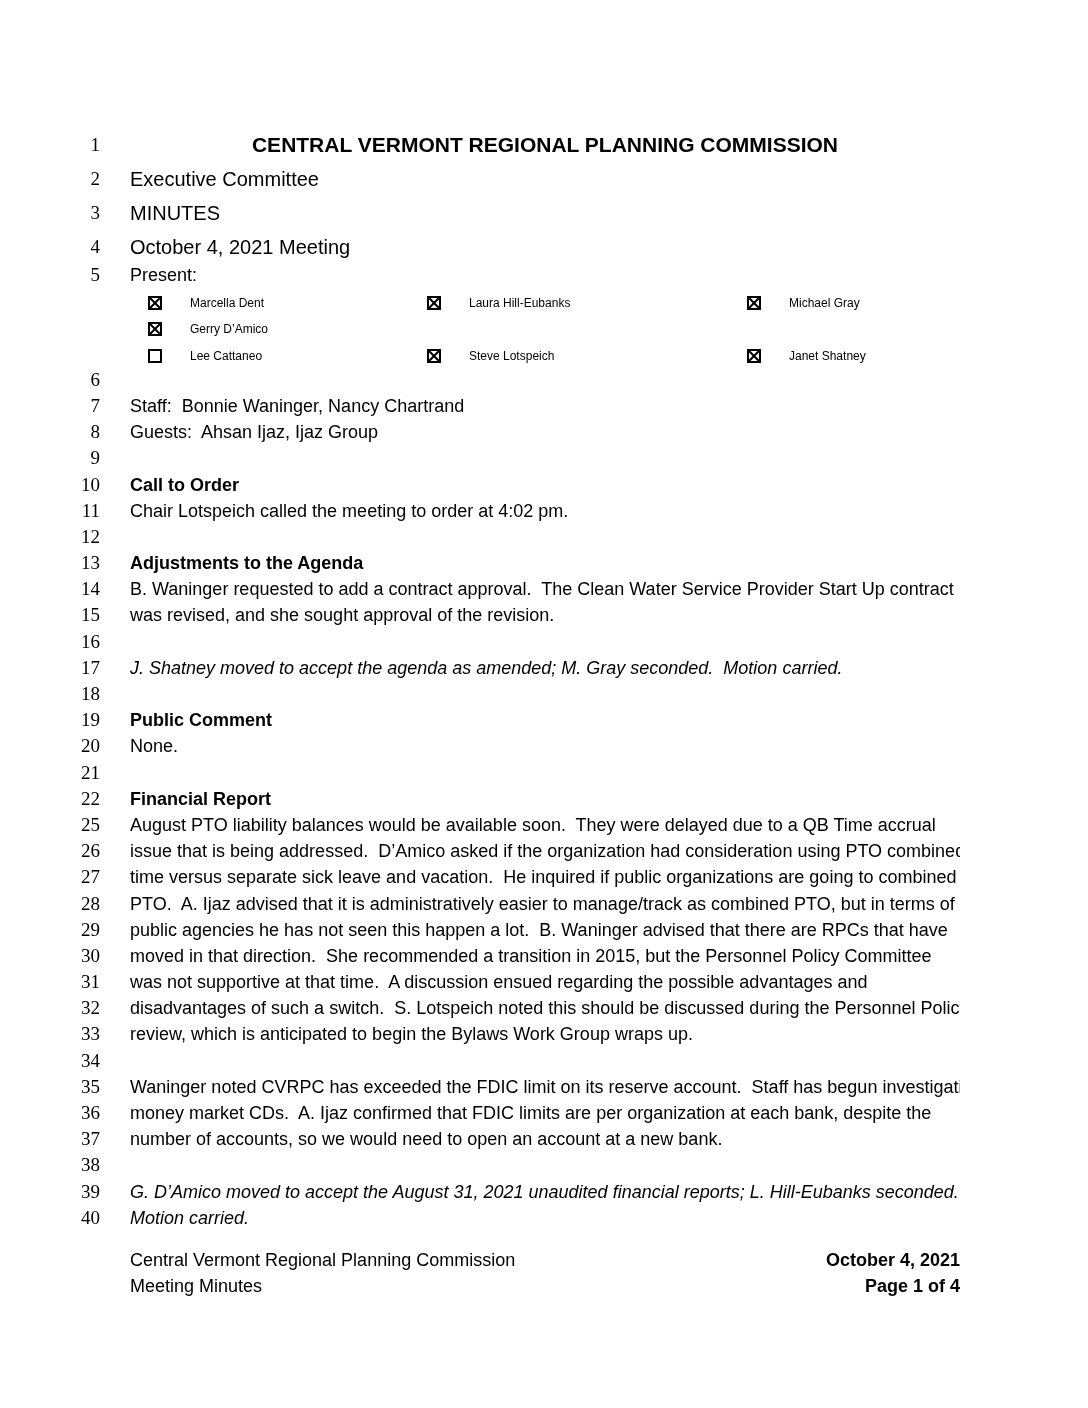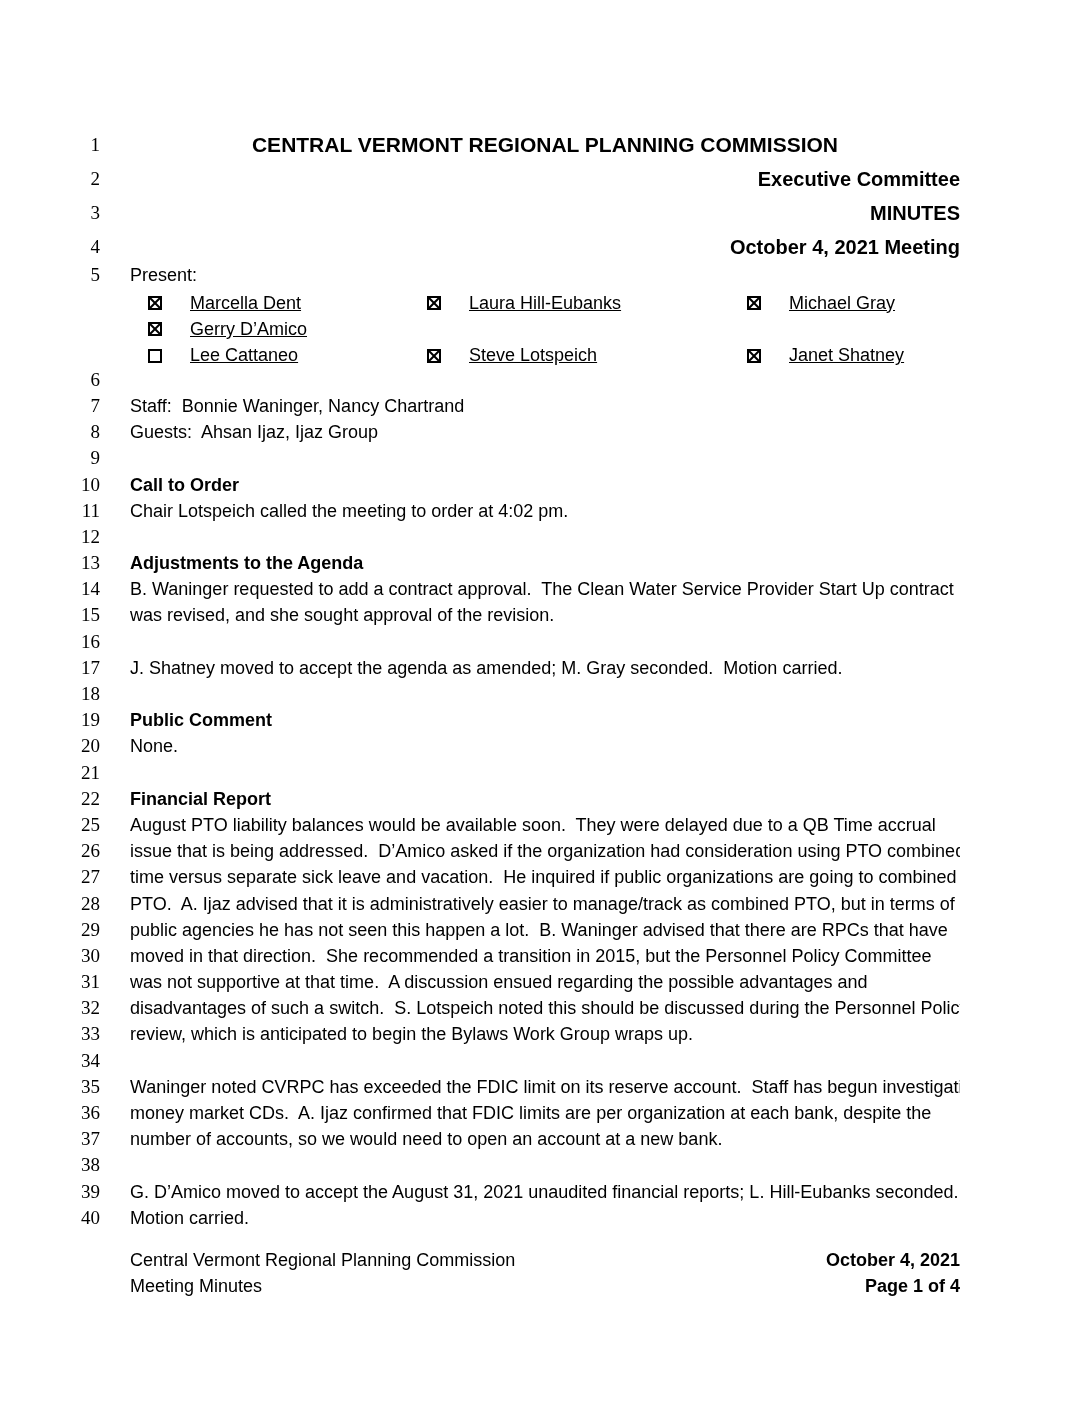--- a/index.html
+++ b/index.html
@@ -41,41 +41,40 @@
     white-space: pre;
     overflow: hidden;
   }
   .title1 .txt {
     text-align: center;
     font-weight: bold;
     font-size: 21px;
     white-space: normal;
   }
   .title2 .txt {
-    text-align: right;
-    font-weight: bold;
+    text-align: left;
+    font-weight: normal;
     font-size: 20px;
     white-space: normal;
   }
   .bold .txt { font-weight: bold; }
-  .italic .txt { }
+  .italic .txt { font-style: italic; }
   
   .att-row {
     display: grid;
     grid-template-columns: 279px 320px 1fr;
     margin-left: 148px;
     padding-right: 128px;
     height: 26.2px;
     align-items: center;
   }
   .att-cell {
     display: flex;
     align-items: center;
-    font-size: 18px;
-    text-decoration: underline;
+    font-size: 12px;
   }
   .cb {
     display: inline-block;
     width: 10px;
     height: 10px;
     border: 2px solid #000;
     position: relative;
     margin-right: 28px;
     flex: 0 0 auto;
   }

